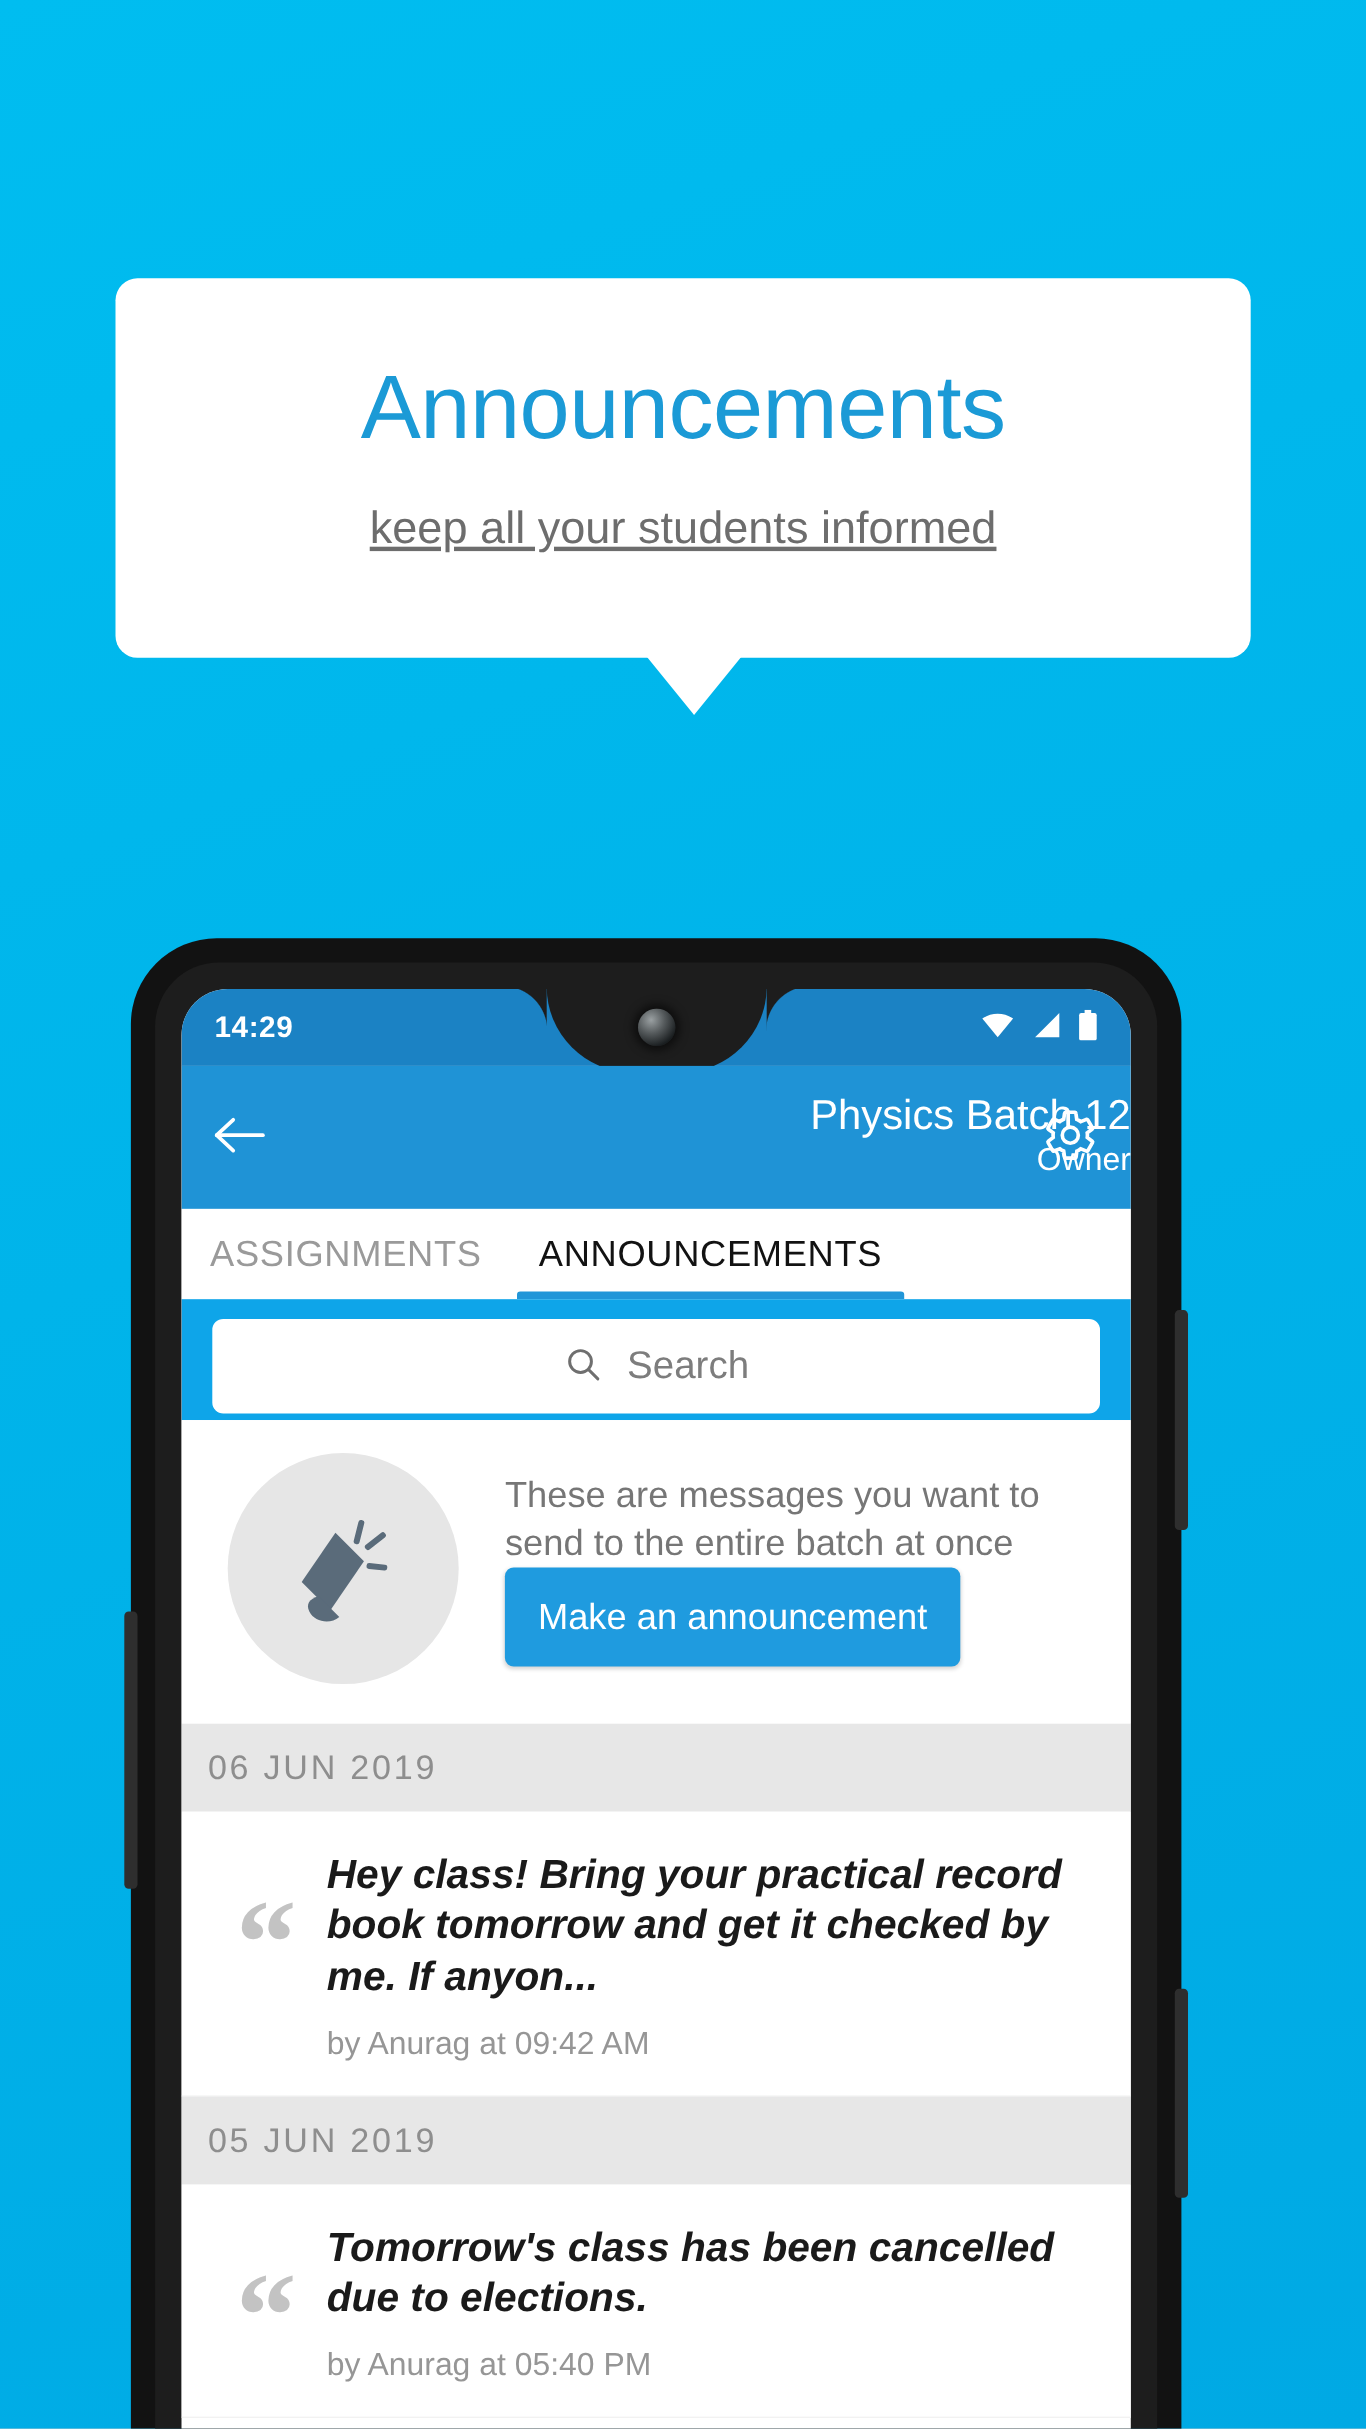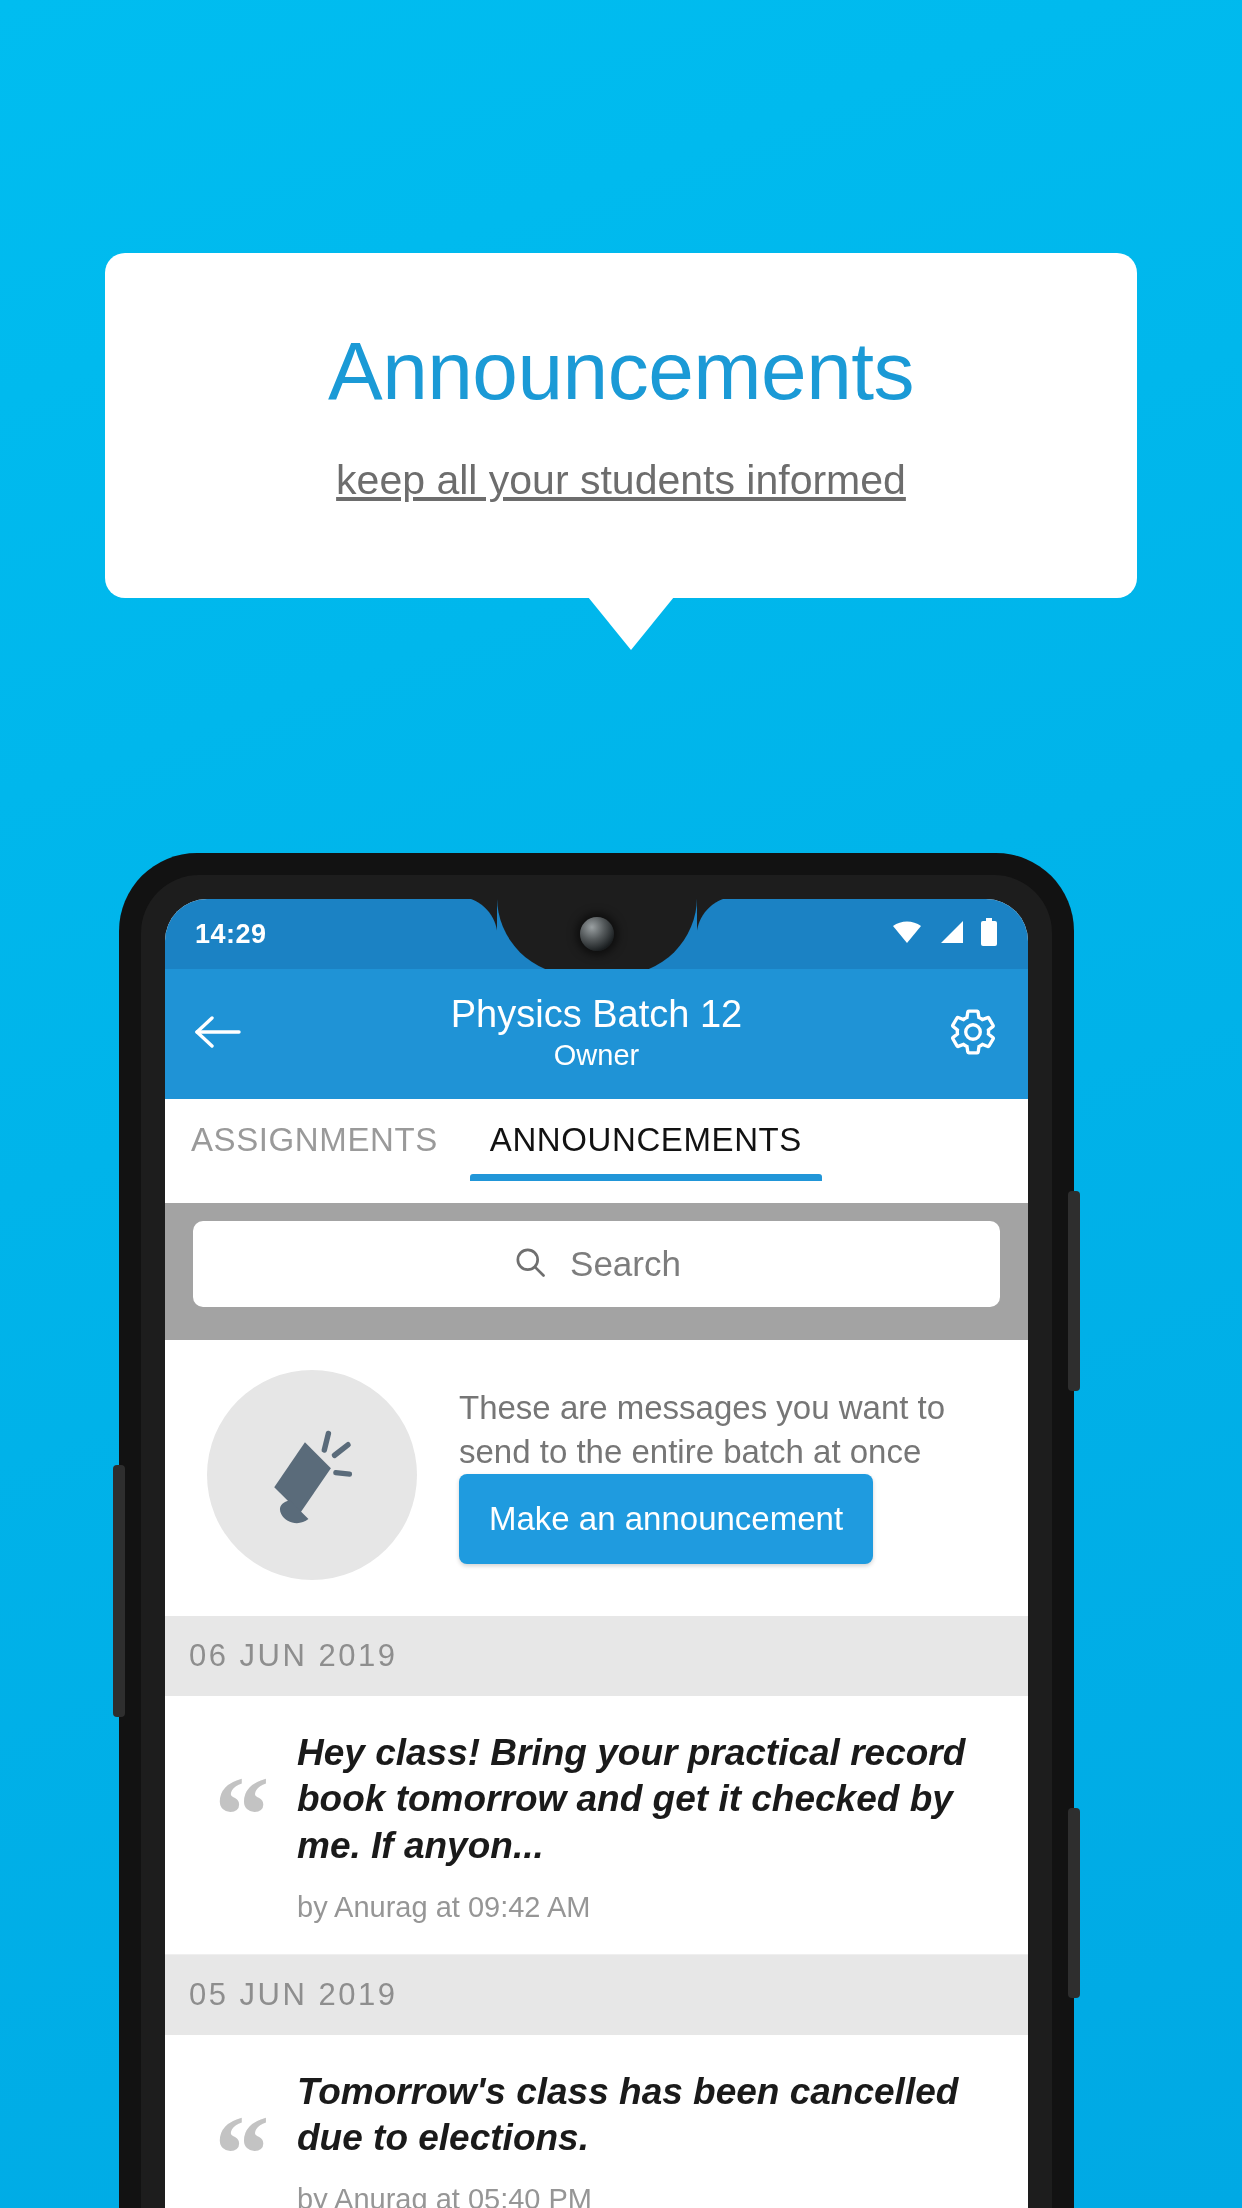--- a/index.html
+++ b/index.html
@@ -142,21 +142,21 @@
     height: 130px;
     background: #1f93d6;
     display: flex;
     align-items: center;
     padding: 0 30px;
     position: relative;
   }
   .appbar-center {
     position: absolute;
     left: 0; right: 0;
-    text-align: center;
+    text-align: right;
     pointer-events: none;
   }
   .appbar-title { color: #fff; font-size: 38px; font-weight: 400; line-height: 1.15; }
   .appbar-sub   { color: #fff; font-size: 29px; font-weight: 400; line-height: 1.35; }
   .icon-btn { position: relative; z-index: 2; cursor: pointer; display:flex; align-items:center; }
   .icon-btn.right { margin-left: auto; }
 
   
   .tabs {
     height: 82px;
@@ -183,23 +183,22 @@
     content: "";
     position: absolute;
     left: 6px; right: 6px; bottom: 0;
     height: 7px;
     background: #2196d8;
     border-radius: 3px 3px 0 0;
   }
 
   
   .search-wrap {
-    background: #a3a3a3;
-    padding: 18px 28px 33px;
-    margin-top: 22px;
+    background: #0ea5e9;
+    padding: 18px 28px 6px;
   }
   .search-box {
     background: #ffffff;
     border-radius: 10px;
     height: 86px;
     display: flex;
     align-items: center;
     justify-content: center;
     gap: 22px;
   }

